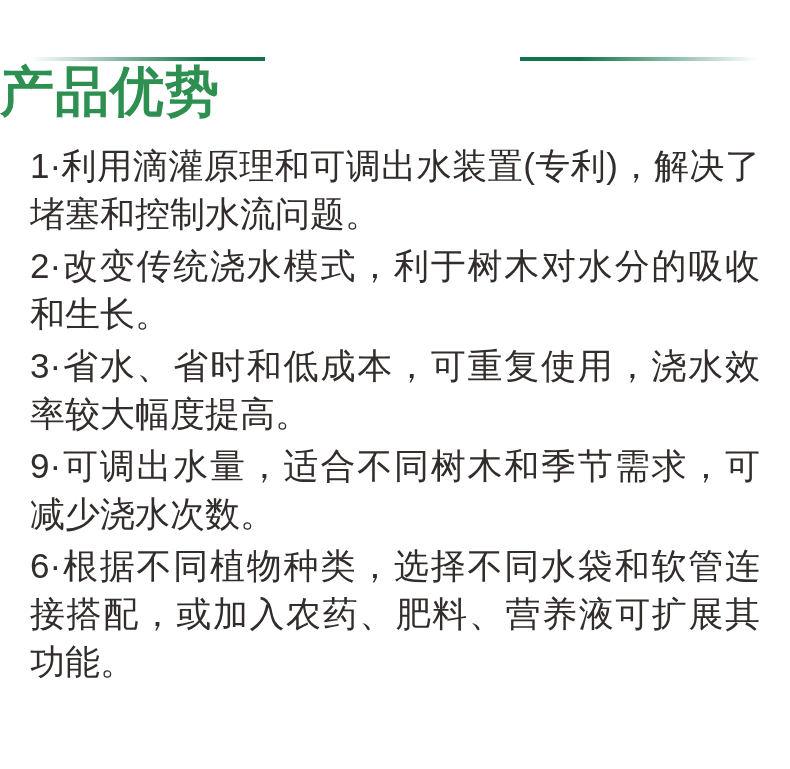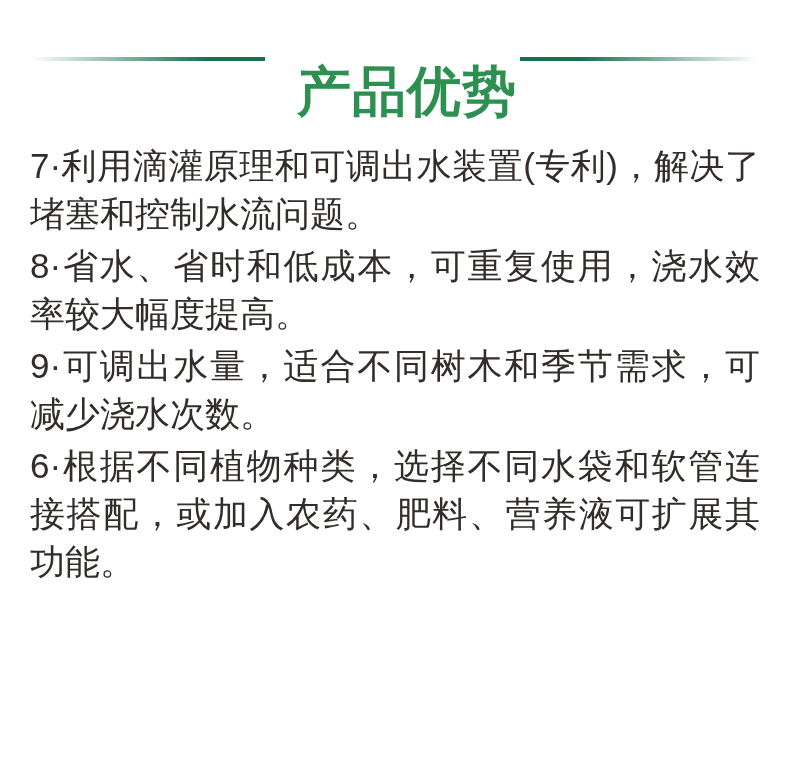--- a/index.html
+++ b/index.html
@@ -17,27 +17,26 @@
   }
   .header {
     position: relative;
     height: 112px;
   }
   .page-title {
     position: absolute;
     left: 0;
     right: 0;
     top: 24px;
-    text-align: center;
+    text-align: left;
     font-size: 54px;
     line-height: 62px;
     font-weight: 900;
     letter-spacing: 1px;
     color: var(--title-color, #2d9051);
-    padding-left: 24px;
   }
   .title-line {
     position: absolute;
     top: 57px;
     height: 4px;
   }
   .title-line.left {
     left: 30px;
     width: 235px;
     background: linear-gradient(to right, rgba(18,116,74,0), var(--line-color, #12744a) 75%);
@@ -67,19 +66,20 @@
 
 <div class="page">
 
   <div class="header">
     <div class="title-line left"></div>
     <h1 class="page-title">产品优势</h1>
     <div class="title-line right"></div>
   </div>
 
   <div class="advantages">
-    <p class="advantage-item">7·利用滴灌原理和可调出水装置(专利)，解决了堵塞和控制水流问题。</p>
-    <p class="advantage-item">8·省水、省时和低成本，可重复使用，浇水效率较大幅度提高。</p>
+    <p class="advantage-item">1·利用滴灌原理和可调出水装置(专利)，解决了堵塞和控制水流问题。</p>
+    <p class="advantage-item">2·改变传统浇水模式，利于树木对水分的吸收和生长。</p>
+    <p class="advantage-item">3·省水、省时和低成本，可重复使用，浇水效率较大幅度提高。</p>
     <p class="advantage-item">9·可调出水量，适合不同树木和季节需求，可减少浇水次数。</p>
     <p class="advantage-item">6·根据不同植物种类，选择不同水袋和软管连接搭配，或加入农药、肥料、营养液可扩展其功能。</p>
   </div>
 
 </div>
 
 </body></html>

